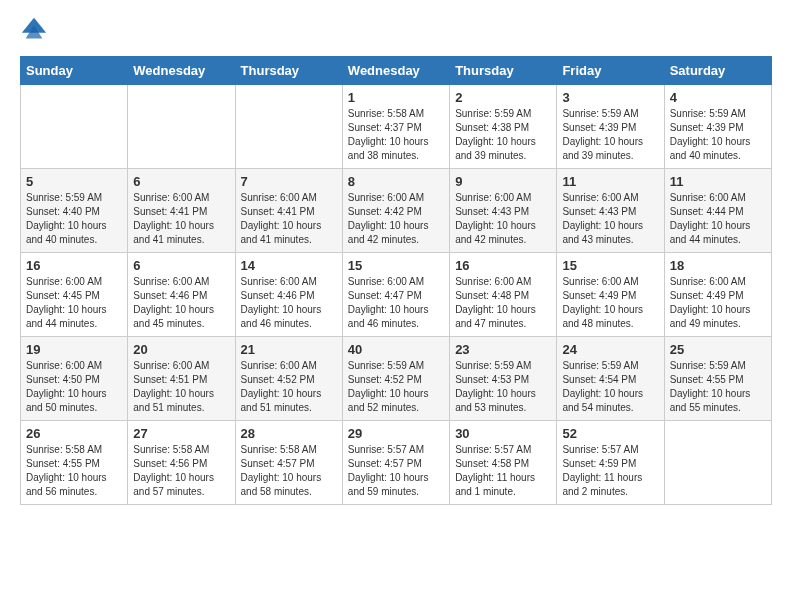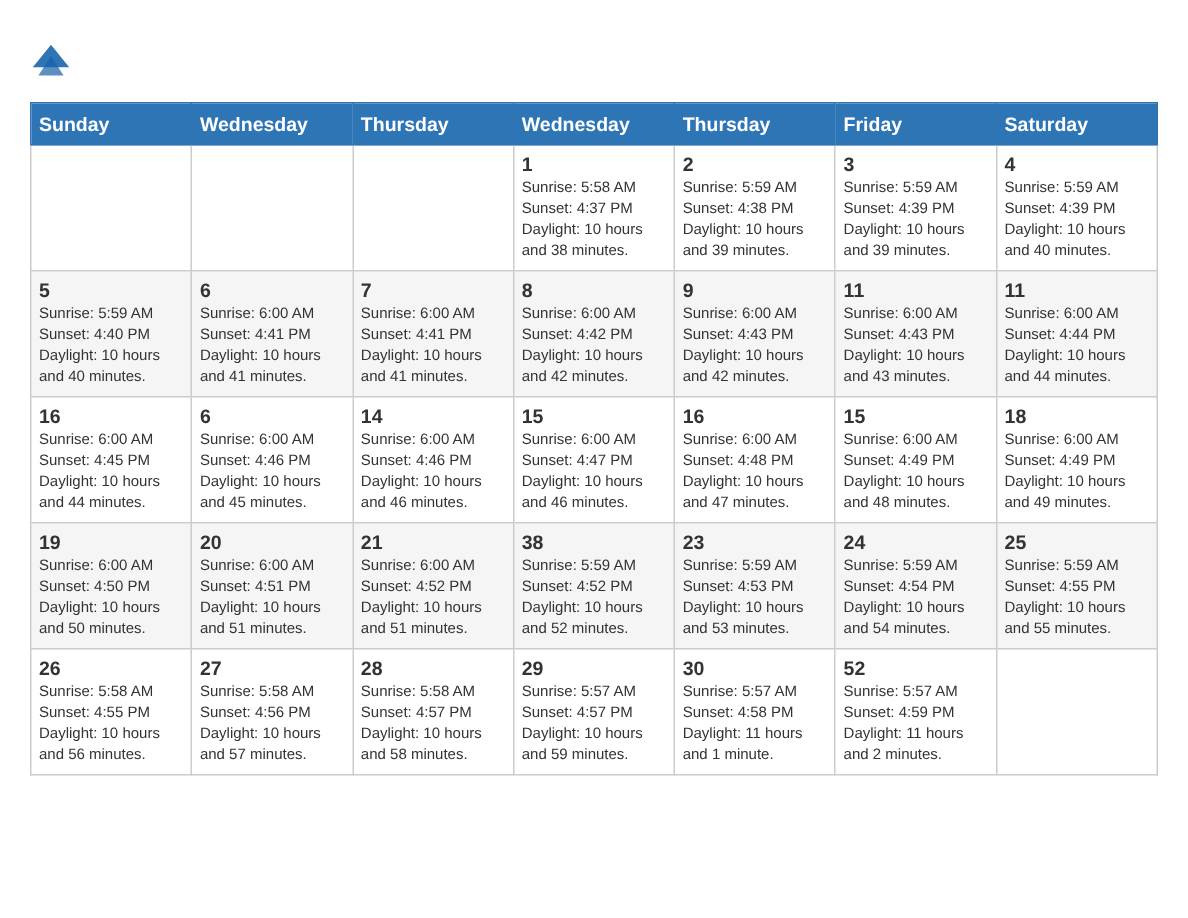--- a/index.html
+++ b/index.html
@@ -3,21 +3,21 @@
   <meta charset="utf-8">
   <style>
     * { box-sizing: border-box; margin: 0; padding: 0; }
     body {
       font-family: Arial, sans-serif;
       background: #fff;
       width: 792px;
       min-height: 612px;
     }
     .container {
-      padding: 28px 20px;
+      padding: 16px 20px;
     }
     .header {
       display: flex;
       align-items: flex-start;
       justify-content: space-between;
       margin-bottom: 12px;
     }
     .logo {
       display: flex;
       align-items: center;
@@ -284,21 +284,21 @@
 and 51 minutes.</div>
           </td>
           <td>
             <span class="day-number">21</span>
             <div class="day-info" style="white-space: pre-line;">Sunrise: 6:00 AM
 Sunset: 4:52 PM
 Daylight: 10 hours
 and 51 minutes.</div>
           </td>
           <td>
-            <span class="day-number">38</span>
+            <span class="day-number">40</span>
             <div class="day-info" style="white-space: pre-line;">Sunrise: 5:59 AM
 Sunset: 4:52 PM
 Daylight: 10 hours
 and 52 minutes.</div>
           </td>
           <td>
             <span class="day-number">23</span>
             <div class="day-info" style="white-space: pre-line;">Sunrise: 5:59 AM
 Sunset: 4:53 PM
 Daylight: 10 hours

